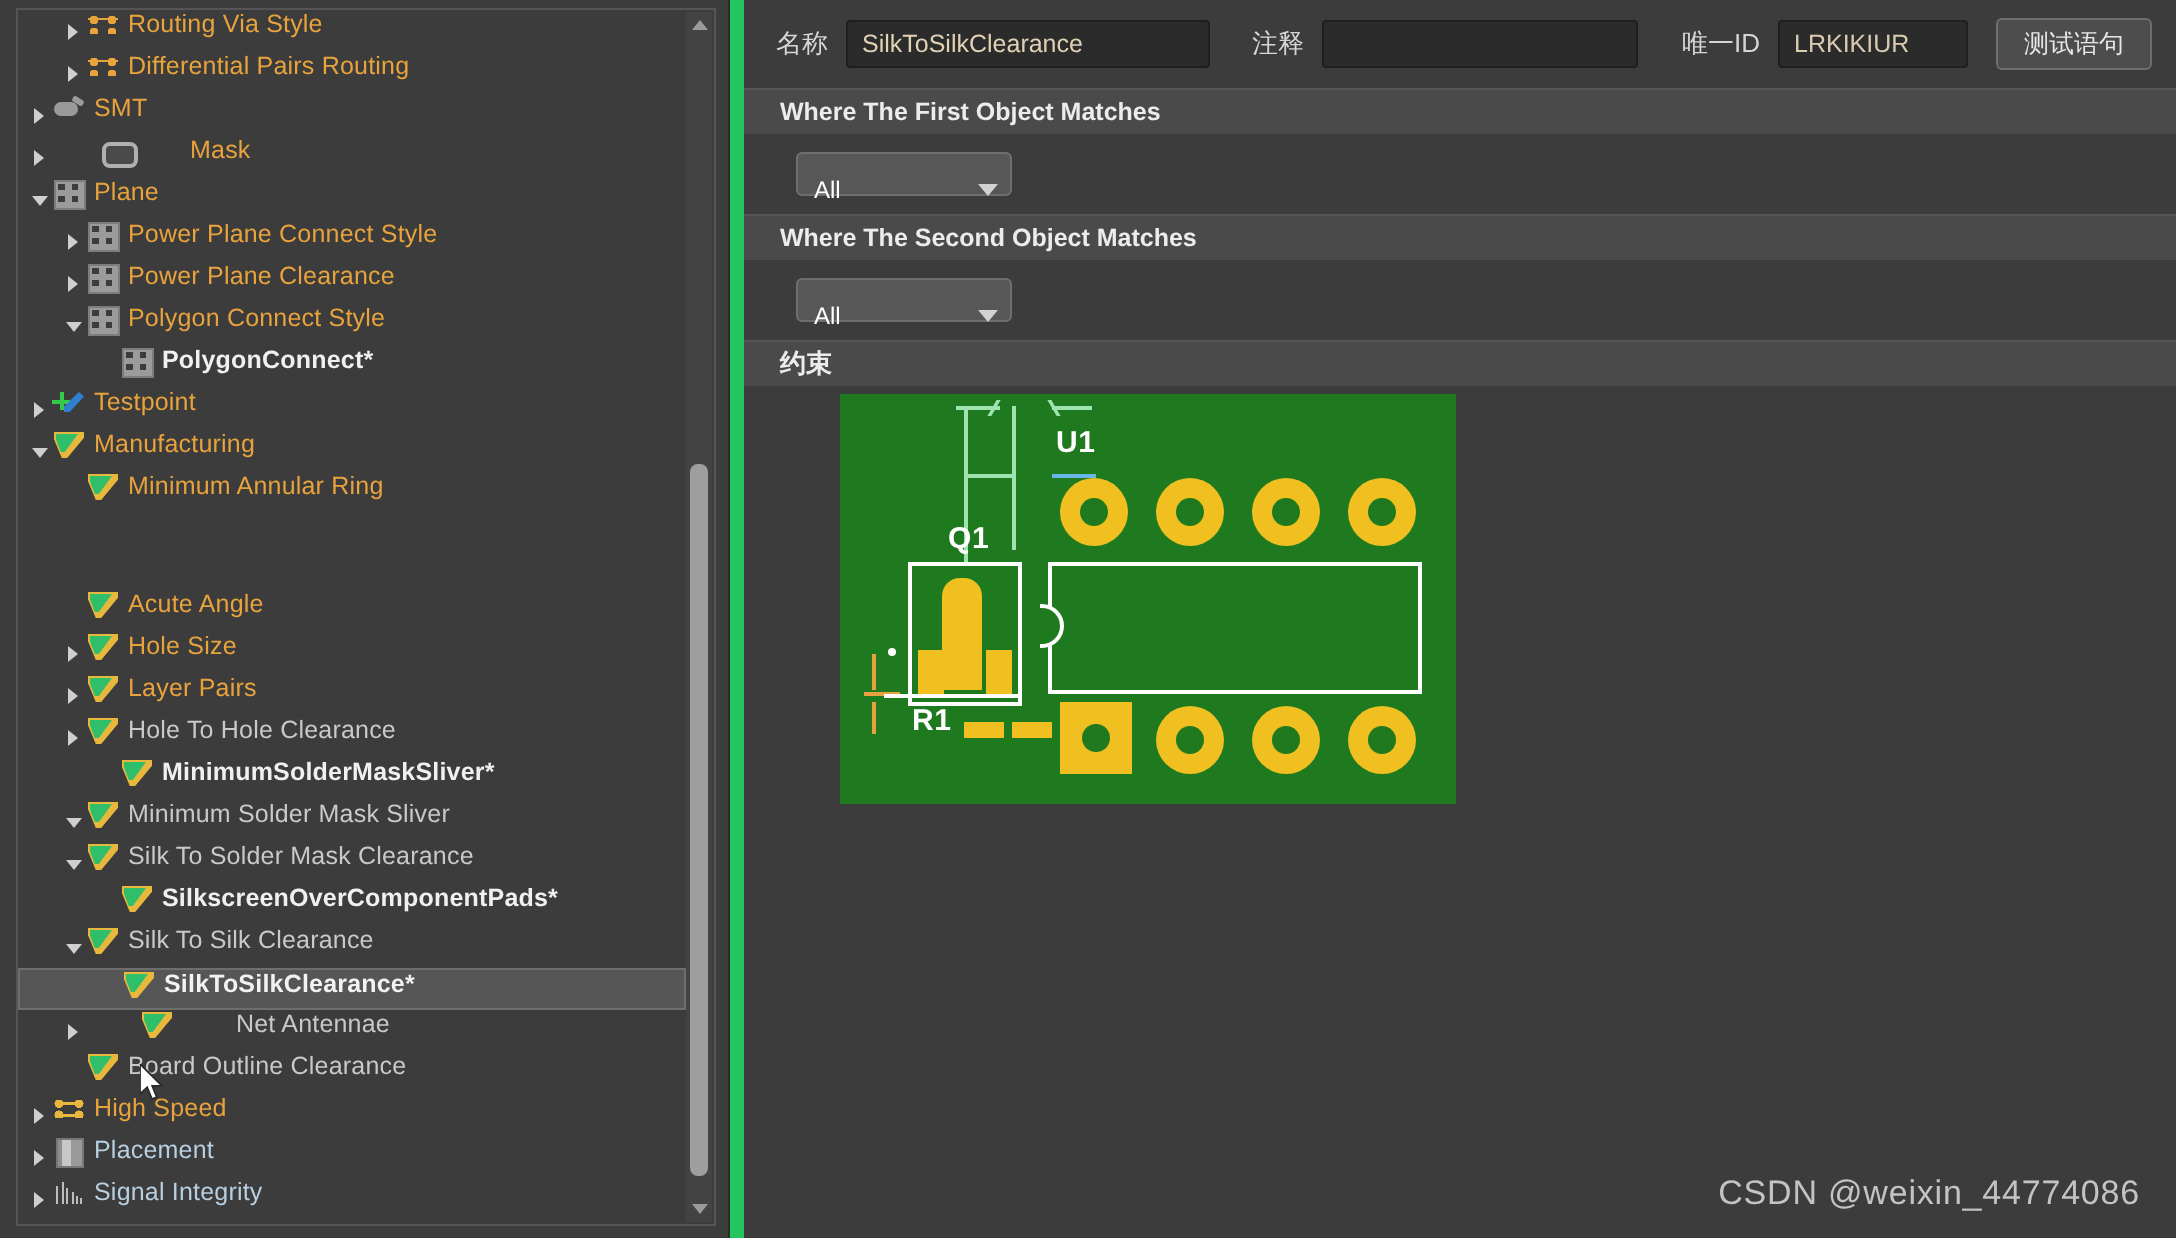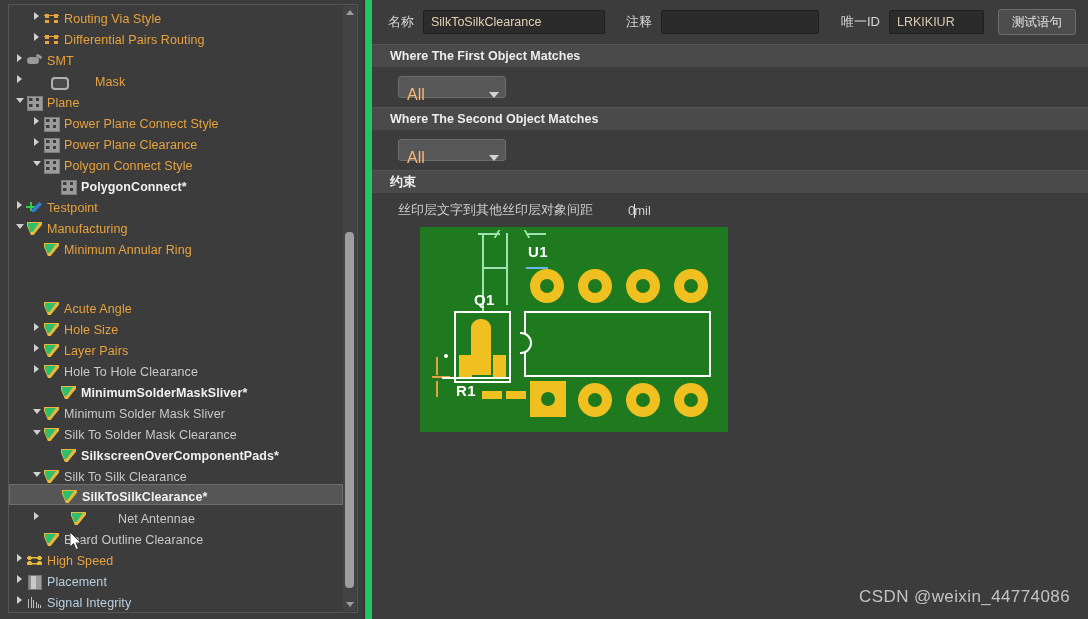--- a/index.html
+++ b/index.html
@@ -22,21 +22,21 @@
   .tree-outer {
     position:absolute; left:8px; top:4px; right:6px; bottom:6px;
     background:#3c3c3c;
     border:1px solid #555;
   }
   .tree-scroll {
     position:absolute; left:0; top:0; right:14px; bottom:0;
     overflow:hidden;
   }
   .tree-row {
-    height:21px; display:flex; align-items:flex-end;
+    height:21px; display:flex; align-items:flex-start;
     white-space:nowrap; position:relative;
   }
   .tree-row .lbl { font-size:12.5px; letter-spacing:.1px; }
   .tree-row.selected {
     background:#565656;
     border:1px solid #6e6e6e;
     height:21px;
   }
   .tree-row.selected .lbl { color:#f2f2f2; font-weight:bold; }
   .tree-row.bold .lbl { color:#f0f0f0; font-weight:bold; }
@@ -203,21 +203,21 @@
     height:23px; background:#4a4a4a;
     display:flex;align-items:center; padding-left:18px;
     color:#ececec; font-weight:bold; font-size:12.5px;
     border-top:1px solid #545454;
   }
   .sec-header.cn{ font-size:13px; }
   .sel-row{ height:40px; display:flex; align-items:center; padding-left:26px;}
   .select{
     width:108px;height:22px;background:#575757;border:1px solid #6e6e6e;border-radius:3px;
     display:flex;align-items:center;justify-content:space-between;
-    padding:16px 6px 0 8px; color:#fdba74; font-size:16px;
+    padding:16px 6px 0 8px; color:#ffffff; font-size:12px;
   }
   .caret{width:0;height:0;border-top:6px solid #d2d2d2;border-left:5px solid transparent;border-right:5px solid transparent;}
   .constraint-row{
     display:flex;align-items:center; padding:8px 0 4px 26px;
   }
   .c-label{color:#cdcdcd;font-size:13px;width:228px;}
   .c-value{color:#cfcfcf;font-size:13px;position:relative;padding-left:2px;}
   .c-caret{
     display:inline-block;width:1px;height:14px;background:#e0e0e0;
     vertical-align:-3px;margin:0 -1px;
@@ -485,24 +485,20 @@
     <div class="sec-header">Where The Second Object Matches</div>
     <div class="sel-row">
       <div class="select">
         <span>All</span>
         <span class="caret"></span>
       </div>
     </div>
 
     <div class="sec-header cn">约束</div>
 
-    <div class="constraint-row">
-      <span class="c-label">丝印层文字到其他丝印层对象间距</span>
-      <span class="c-value"><span>0<span class="c-caret"></span>mil</span></span>
-    </div>
 
     <div class="pcb-wrap">
       <div class="pcb">
 
         <div class="dim-line" style="left:58px;top:6px;width:22px;height:2px;"></div>
         <div class="dim-line" style="left:76px;top:3px;width:2px;height:8px;transform:skewX(-30deg);"></div>
         <div class="dim-line" style="left:62px;top:6px;width:2px;height:80px;"></div>
         <div class="dim-line" style="left:62px;top:40px;width:26px;height:2px;"></div>
         <div class="dim-line" style="left:86px;top:6px;width:2px;height:72px;"></div>
         <div class="dim-line" style="left:106px;top:6px;width:20px;height:2px;"></div>

